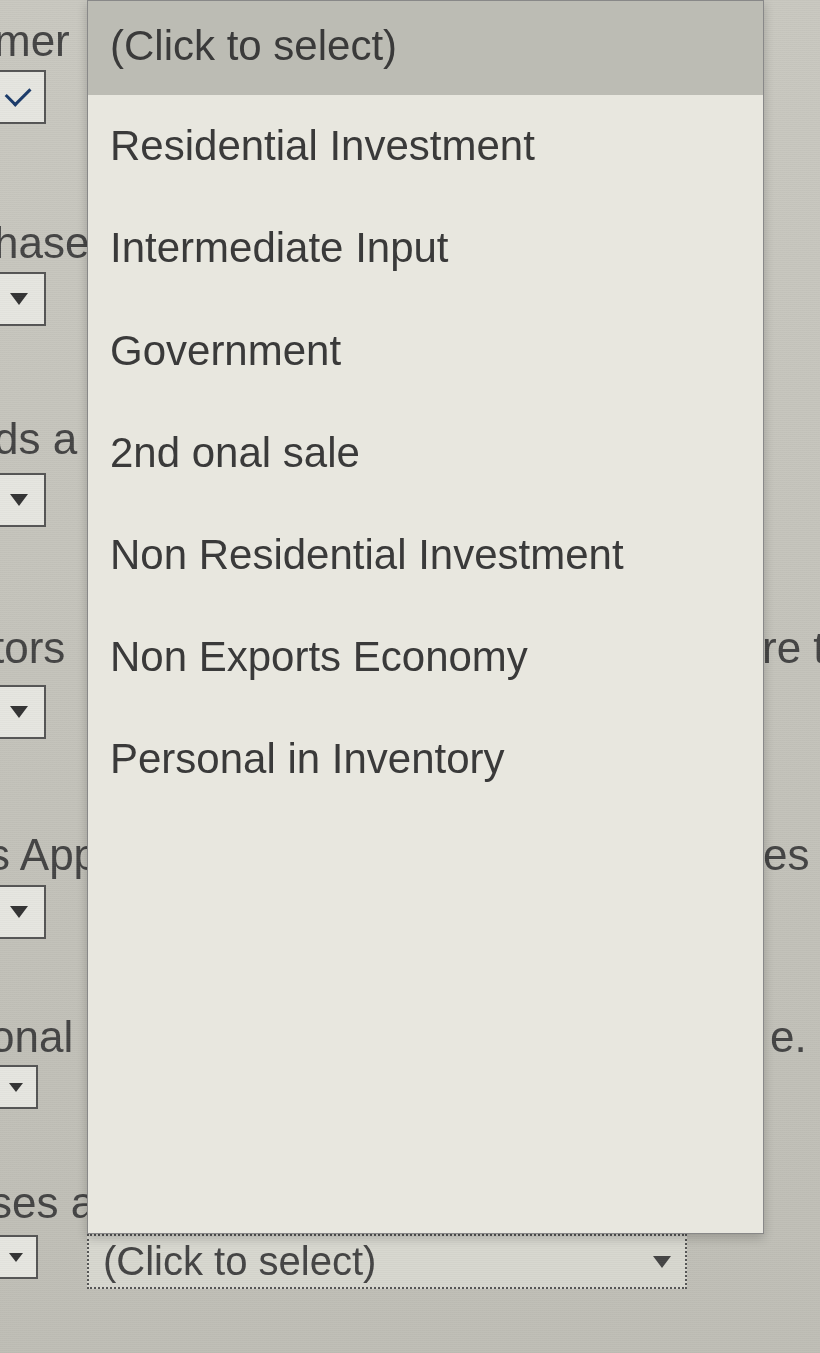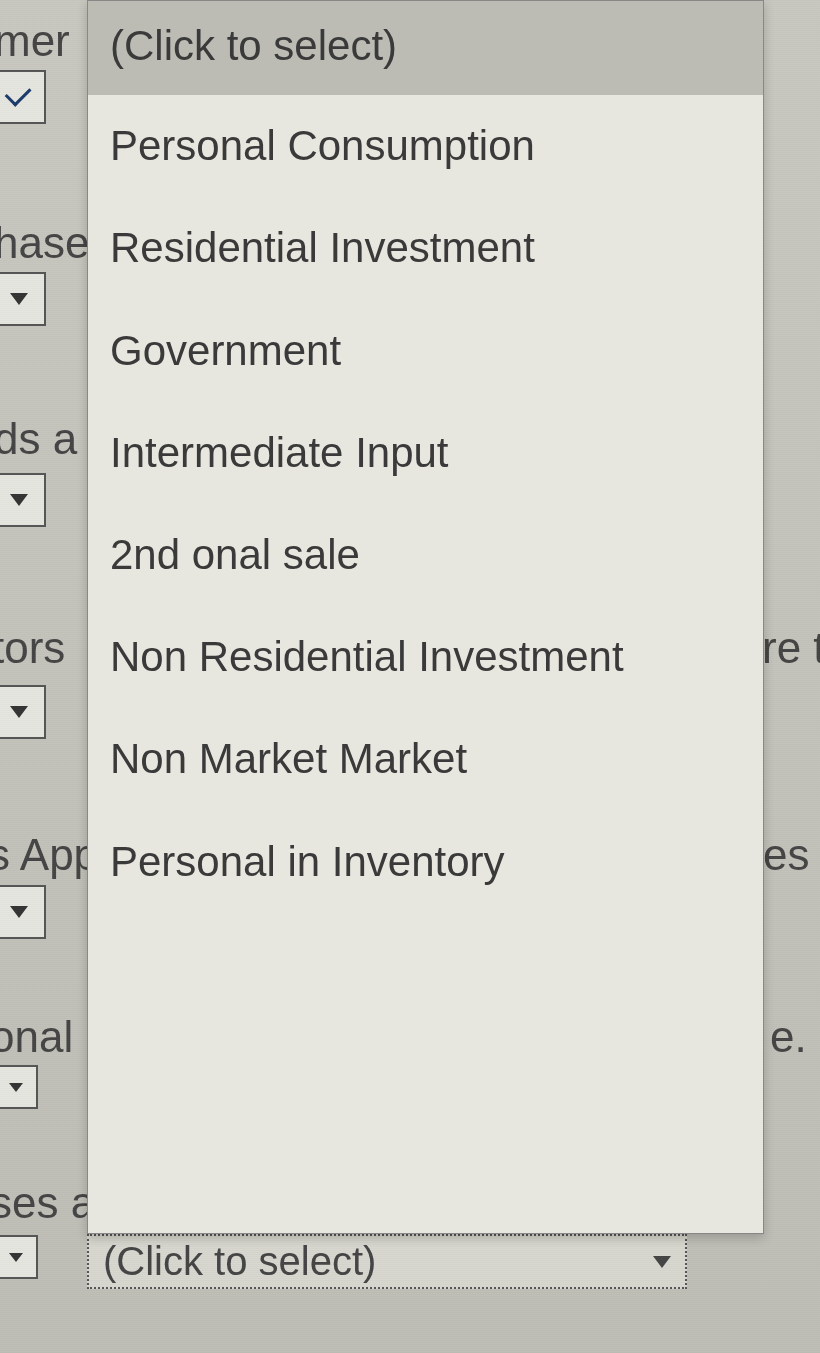--- a/index.html
+++ b/index.html
@@ -161,23 +161,22 @@
     <span class="chev" style="border-left-width:7px;border-right-width:7px;border-top-width:9px;"></span>
   </div>
 
   <div class="bot-select">
     <span class="txt">(Click to select)</span>
     <span class="chev"></span>
   </div>
 
   <div class="dropdown">
     <div class="option selected">(Click to select)</div>
-    <div class="option">Personal Consumption</div>
     <div class="option">Residential Investment</div>
+    <div class="option">Intermediate Input</div>
     <div class="option">Government</div>
-    <div class="option">Intermediate Input</div>
     <div class="option">2nd onal sale</div>
     <div class="option">Non Residential Investment</div>
-    <div class="option">Non Market Market</div>
+    <div class="option">Non Exports Economy</div>
     <div class="option">Personal in Inventory</div>
   </div>
 
 </div>
 
 </body></html>

